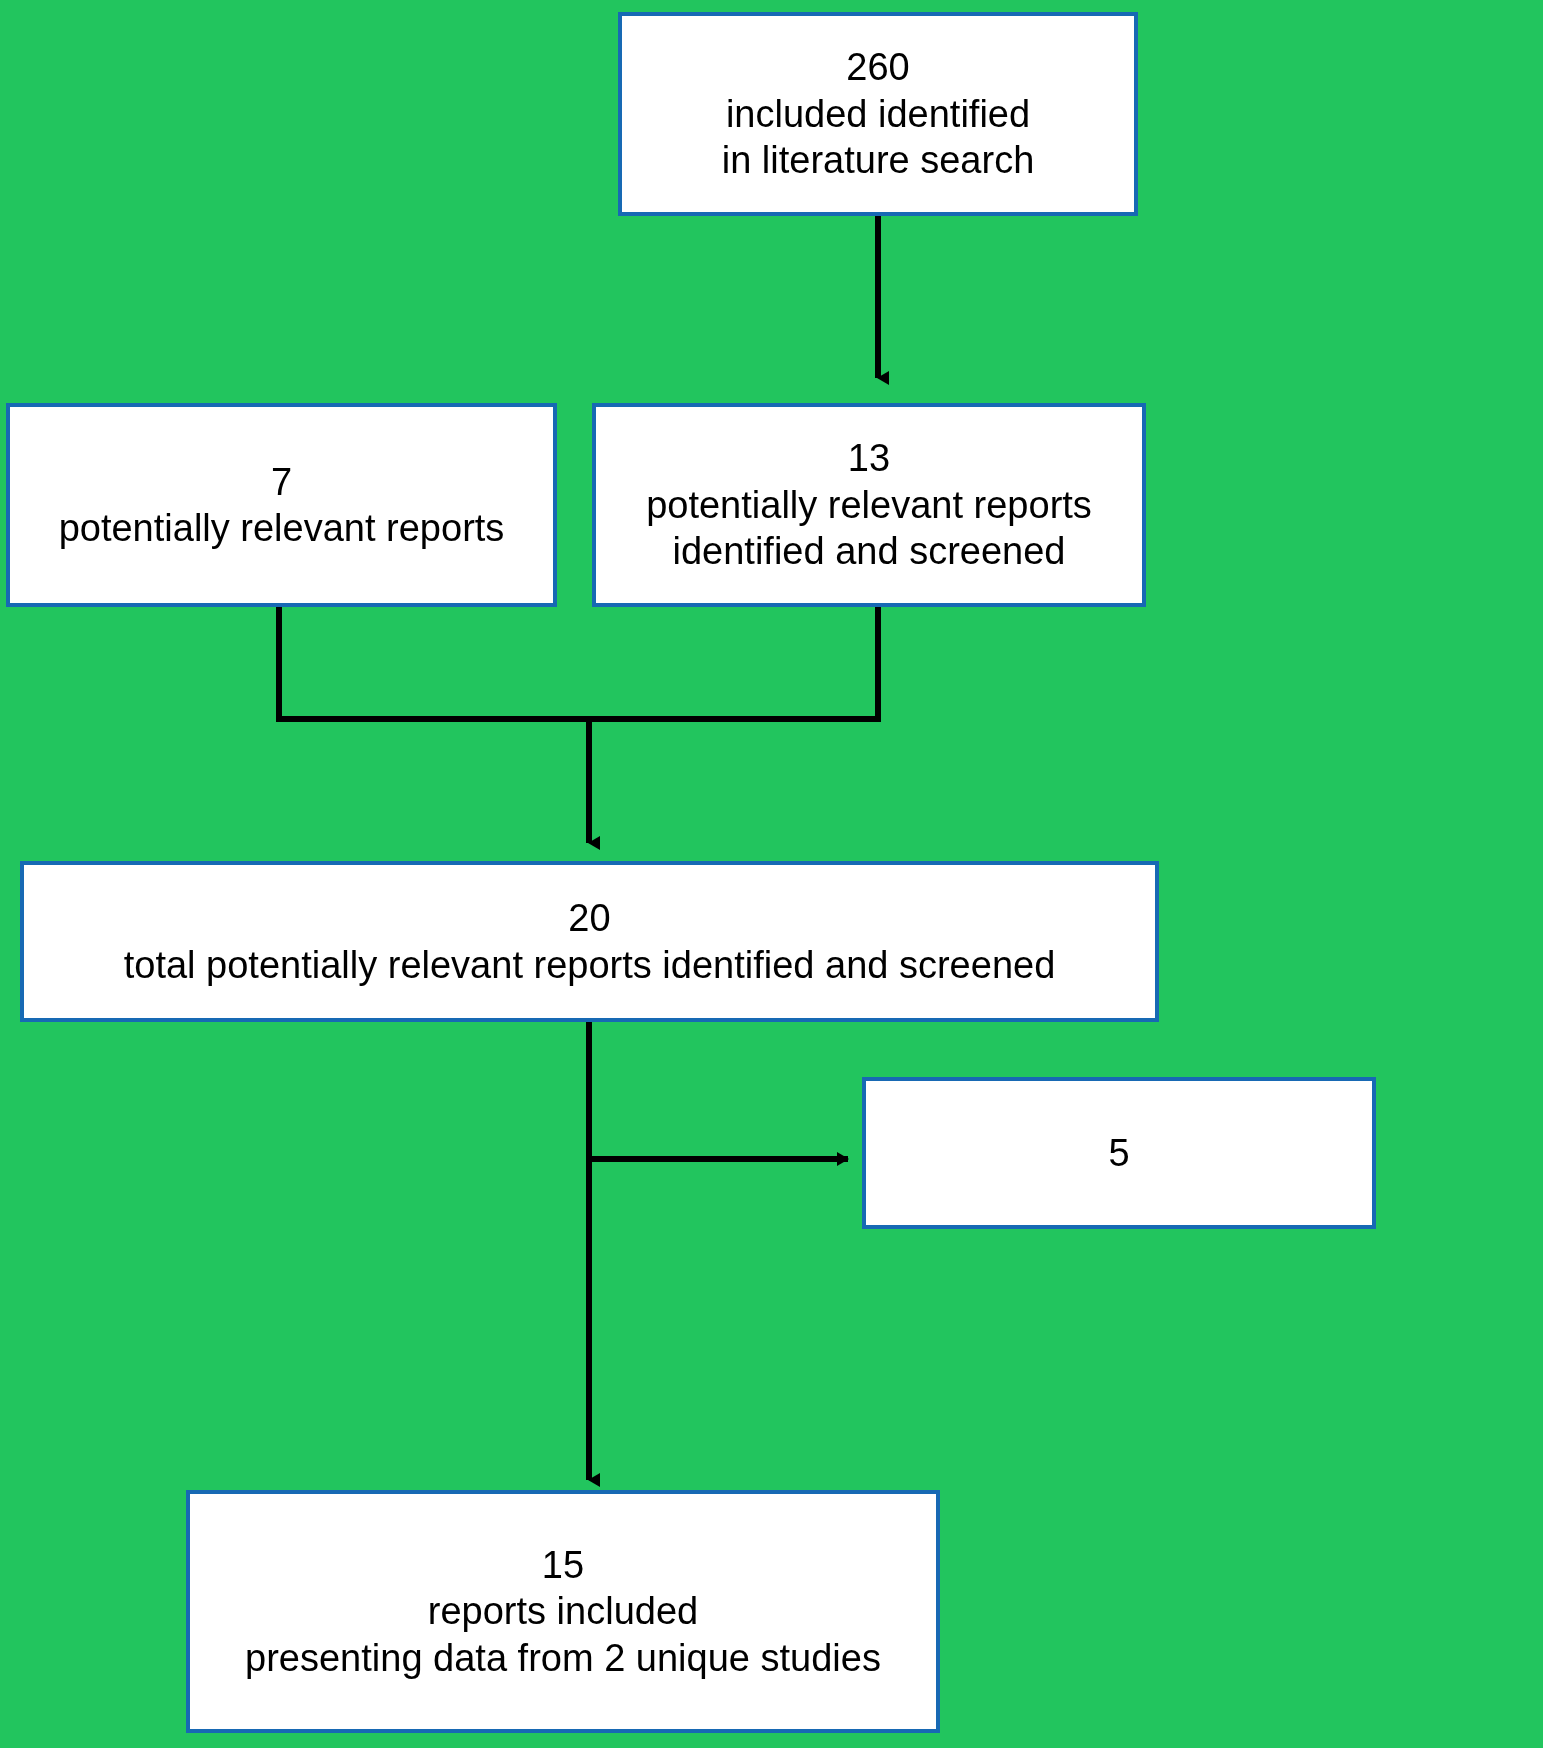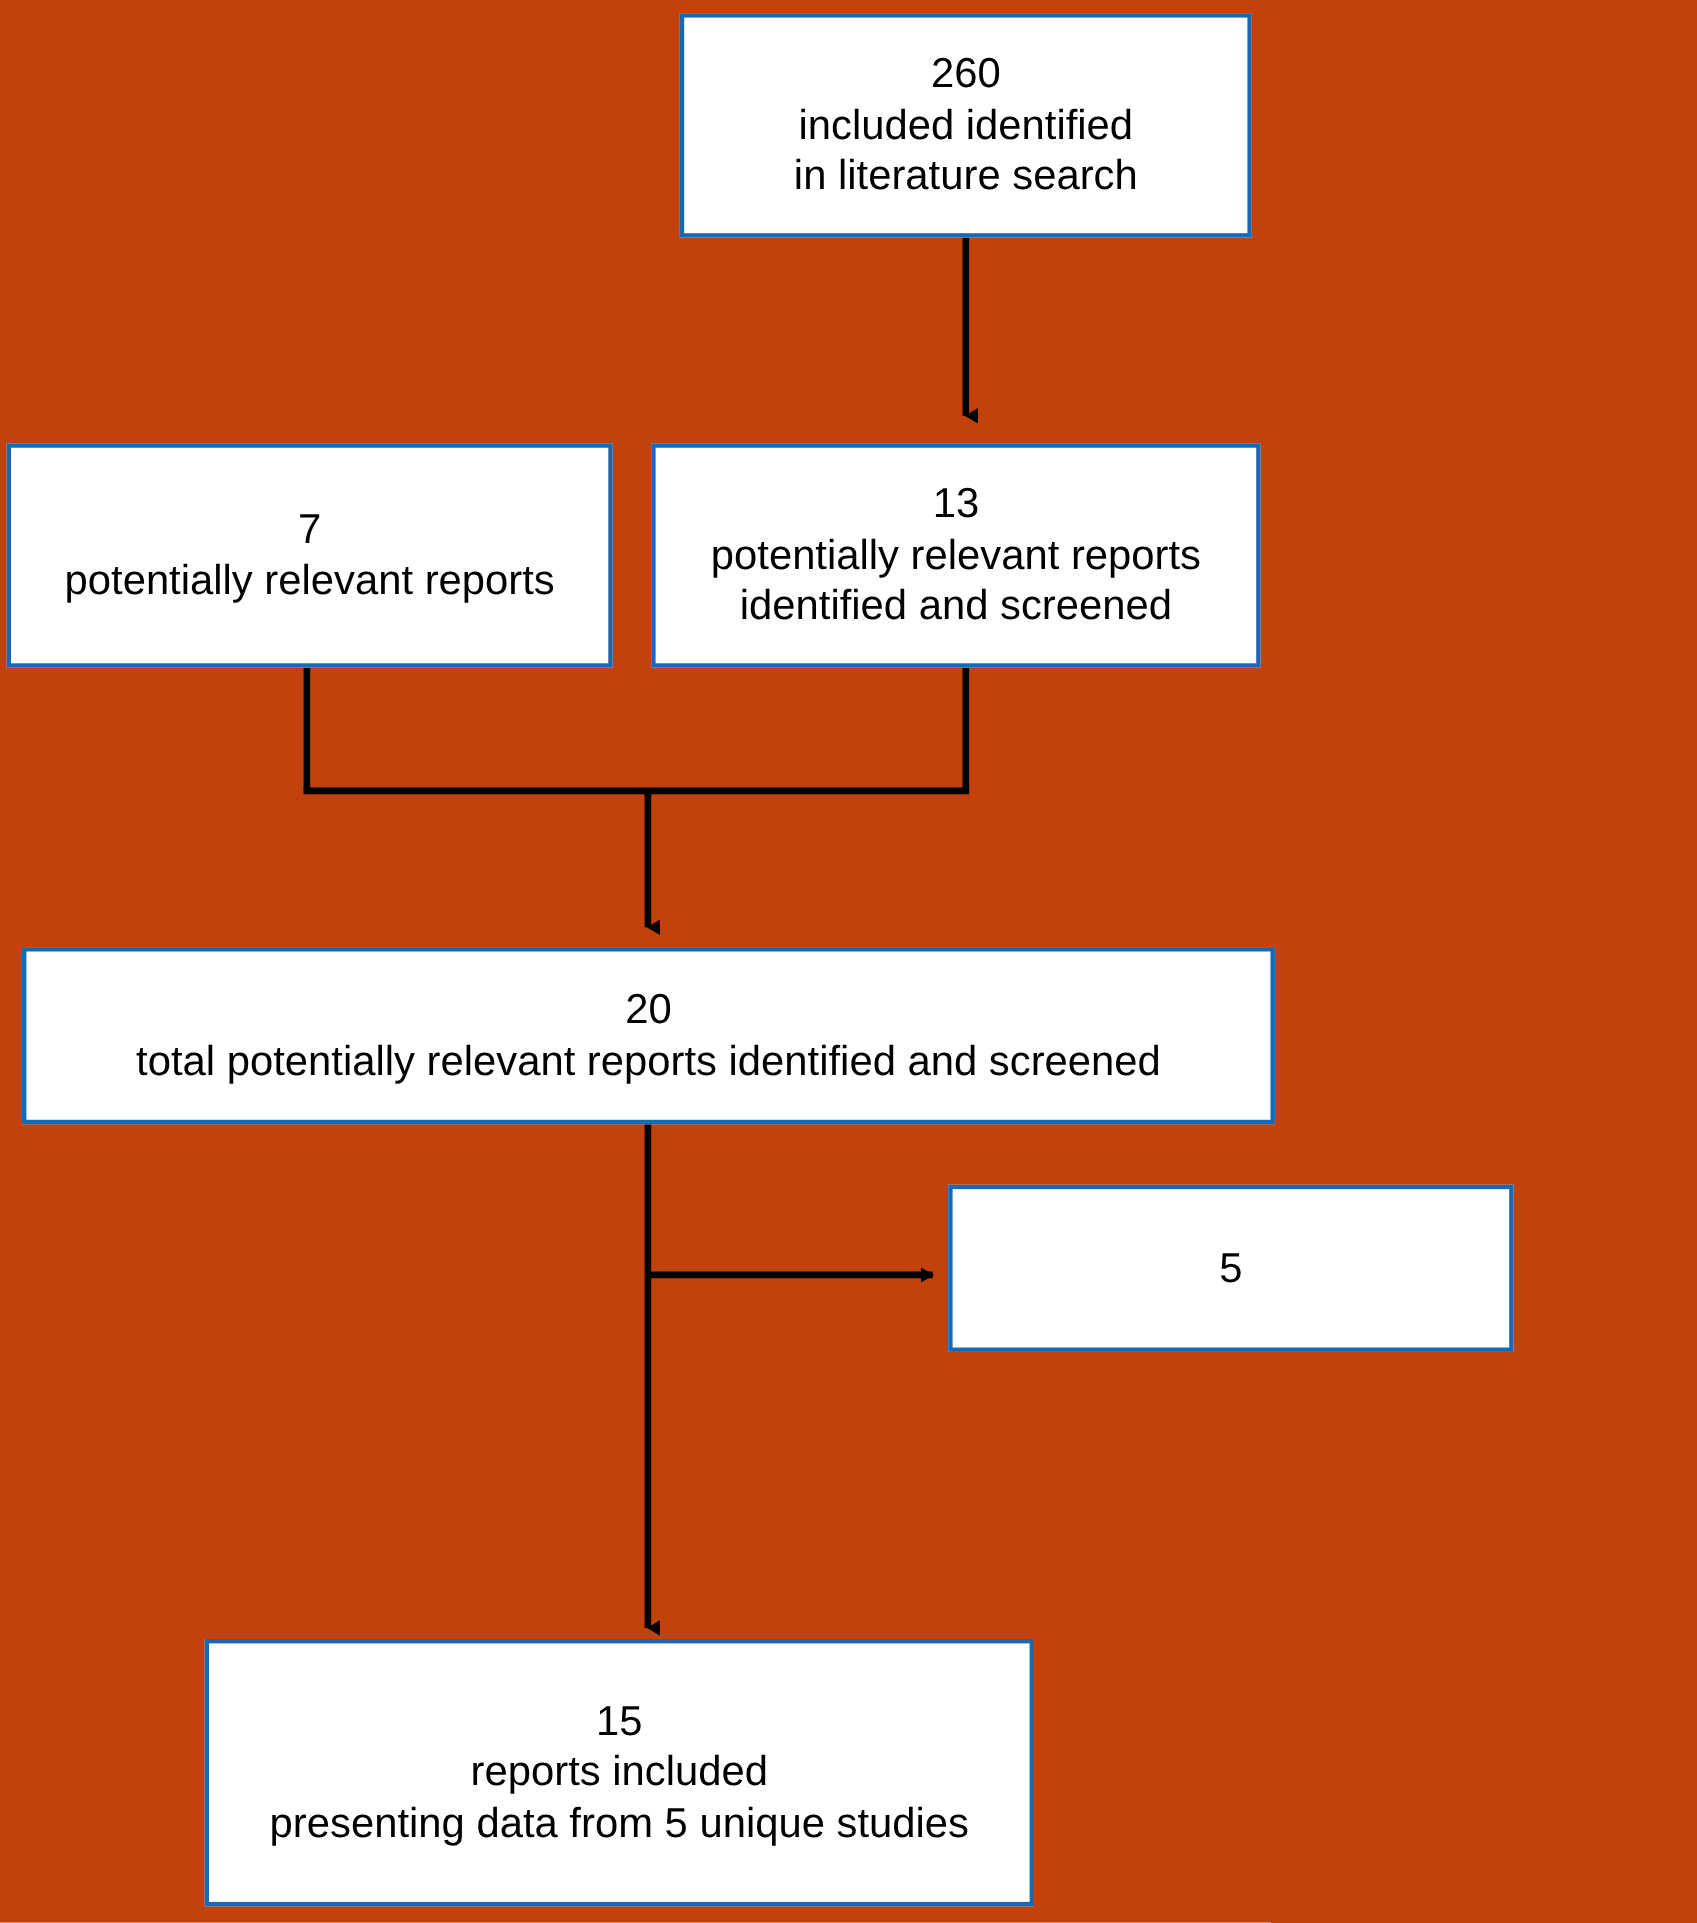--- a/index.html
+++ b/index.html
@@ -8,21 +8,21 @@
     padding: 0;
     background: #ffffff;
   }
   body {
     font-family: "Liberation Sans", sans-serif;
   }
   #canvas {
     position: relative;
     width: 1543px;
     height: 1748px;
-    background: #c2410c;
+    background: #22c55e;
     overflow: hidden;
   }
   .flow-box {
     position: absolute;
     box-sizing: border-box;
     border: 4px solid #1769b4;
     background: #ffffff;
     display: flex;
     flex-direction: column;
     align-items: center;
@@ -98,16 +98,16 @@
     <span class="line">total potentially relevant reports identified and screened</span>
   </div>
 
   <div class="flow-box" style="left:862px; top:1077px; width:514px; height:152px;">
     <span class="line">5</span>
   </div>
 
   <div class="flow-box" style="left:186px; top:1490px; width:754px; height:243px;">
     <span class="line">15</span>
     <span class="line">reports included</span>
-    <span class="line">presenting data from 5 unique studies</span>
+    <span class="line">presenting data from 2 unique studies</span>
   </div>
 
 </div>
 
 </body></html>

